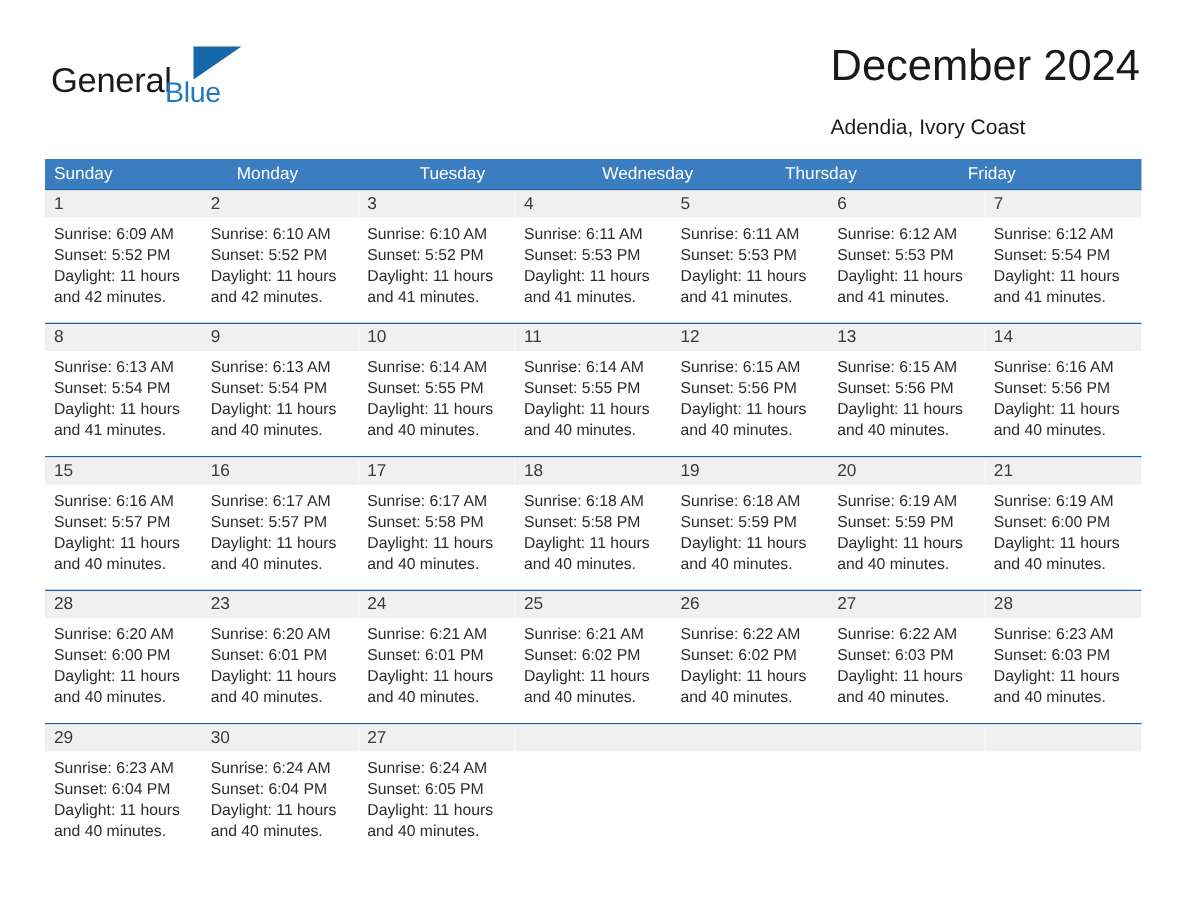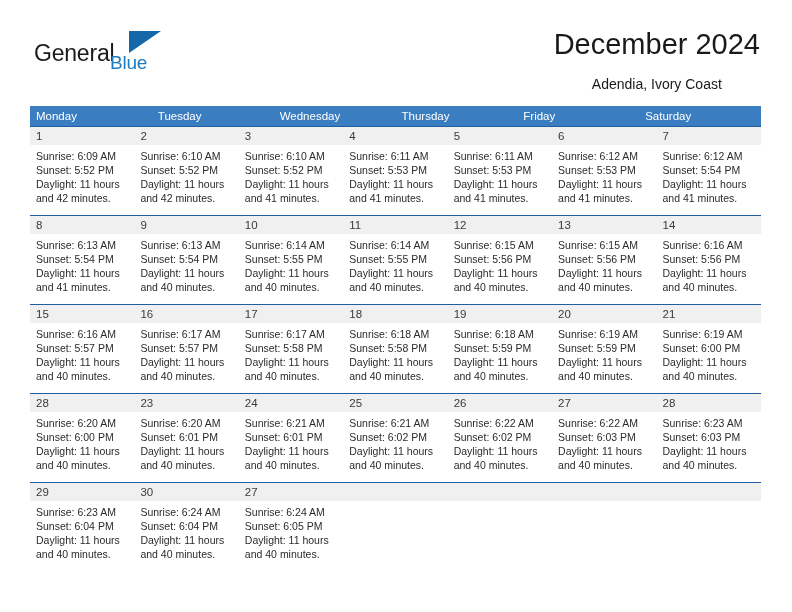--- a/index.html
+++ b/index.html
@@ -59,21 +59,21 @@
     top: 3px;
     width: 0;
     height: 0;
     border-left: 32px solid #1667a8;
     border-bottom: 22px solid transparent;
   }
   .title-block {
     position: absolute;
     right: 0;
     top: 0;
-    text-align: center;
+    text-align: left;
   }
   .cal-title {
     font-size: 29px;
     color: #1a1a1a;
     line-height: 36px;
     white-space: nowrap;
   }
   .cal-subtitle {
     font-size: 14px;
     color: #1a1a1a;
@@ -155,26 +155,26 @@
     <div class="title-block">
       <div class="cal-title">December 2024</div>
       <div class="cal-subtitle">Adendia, Ivory Coast</div>
     </div>
 
   </div>
 
   <div class="calendar">
 
     <div class="weekdays">
+      <div class="weekday">Sunday</div>
       <div class="weekday">Monday</div>
       <div class="weekday">Tuesday</div>
       <div class="weekday">Wednesday</div>
       <div class="weekday">Thursday</div>
       <div class="weekday">Friday</div>
-      <div class="weekday">Saturday</div>
     </div>
 
     <div class="week">
       <div class="day">
           <div class="day-num">1</div>
           <div class="day-info">
             <div>Sunrise: 6:09 AM</div>
             <div>Sunset: 5:52 PM</div>
             <div>Daylight: 11 hours</div>
             <div>and 42 minutes.</div>

